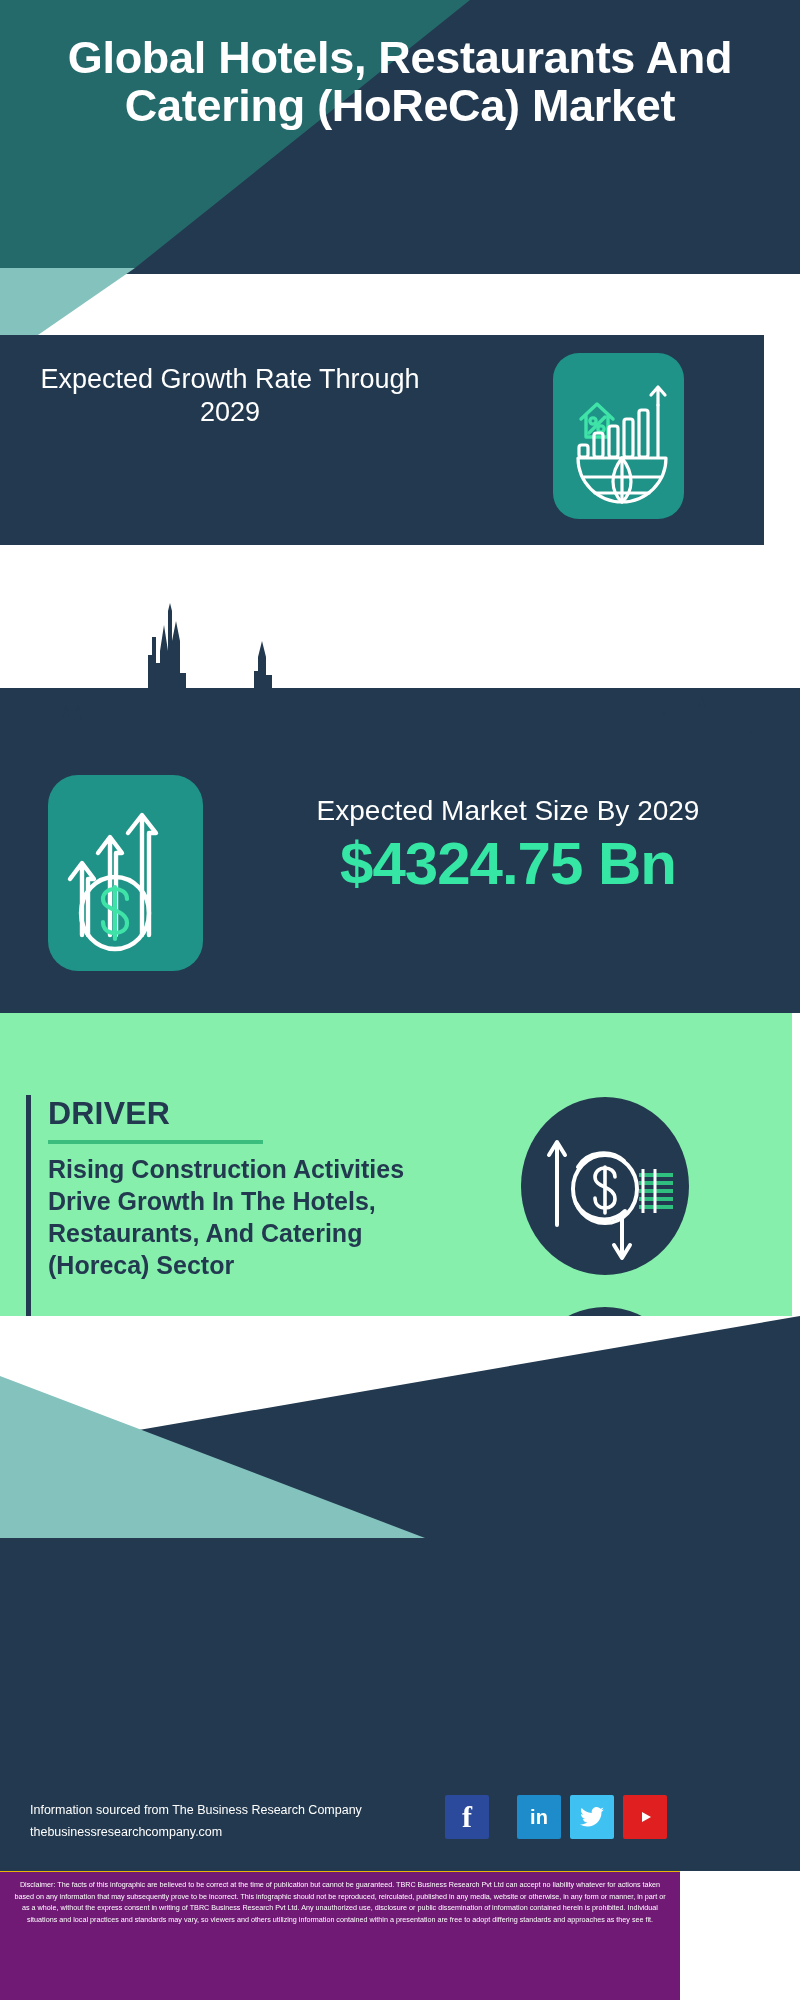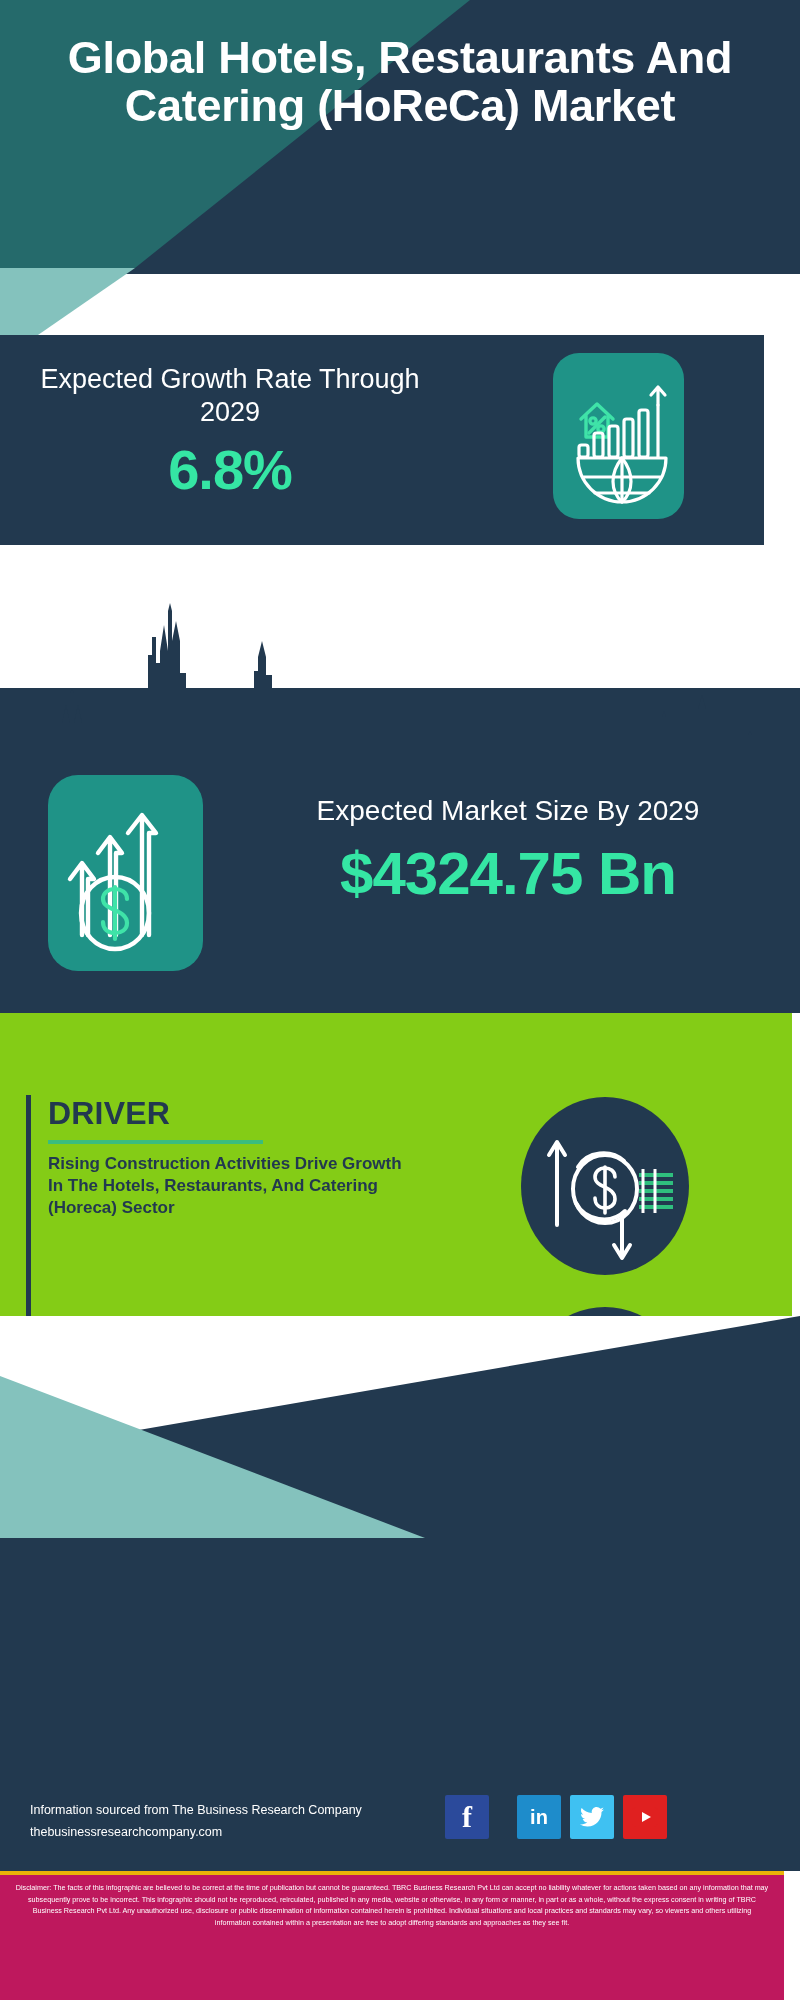--- a/index.html
+++ b/index.html
@@ -88,35 +88,35 @@
   .market {
     position:absolute; left:0; top:861px; width:800px; height:152px;
     background:#22394f;
   }
   #market-icon-tile { left:48px; top:-86px; width:155px; height:196px; border-radius:30px; }
   .market-text {
     position:absolute; left:228px; top:-92px; width:560px; text-align:center; color:#fff;
   }
   .market-label { font-size:28px; line-height:1.24;margin-top:25px; }
   .market-value {
-    color:#35e6a4; font-size:60px; font-weight:bold; letter-spacing:-1px; margin-top:10px;
-  }
-
-  
-  .cards { position:absolute; left:0; top:1013px; width:792px; height:303px; background:#84cc16; }
+    color:#35e6a4; font-size:60px; font-weight:bold; letter-spacing:-1px; margin-top:0;
+  }
+
+  
+  .cards { position:absolute; left:0; top:1013px; width:792px; height:303px; background:#86efac; }
   .card { position:absolute; left:26px; width:748px; }
   .card .accent-bar {
     position:absolute; left:0; top:0; width:5px; background:#22394f;
   }
   .card-title {
     font-size:32px; font-weight:bold; color:#22394f; letter-spacing:0.2px;
   }
   .card-rule { width:215px; height:4px; background:#3bbd7e; margin:8px 0 9px 0; }
   .card-body {
-    font-size:17px; font-weight:bold; color:#22394f; line-height:1.28; max-width:360px;
+    font-size:25px; font-weight:bold; color:#22394f; line-height:1.28; max-width:360px;
   }
   .card-inner { position:absolute; left:22px; top:0; }
   .circle-icon {
     position:absolute; border-radius:50%; background:#22394f; overflow:hidden;
   }
 
   
   .lower {
     position:absolute; left:0; top:1316px; width:800px; height:555px;
     background:#ffffff; overflow:hidden;
@@ -141,25 +141,25 @@
   .soc {
     width:44px; height:44px; display:flex; align-items:center; justify-content:center;
     color:#ffffff; font-weight:bold; font-size:24px; border-radius:2px;
   }
   .soc-fb { background:#2b4a9b; font-family:"Liberation Serif", serif; font-size:30px; }
   .soc-li { background:#1e8ccb; font-size:20px;margin-left:19px; }
   .soc-tw { background:#3fc1f2; font-size:22px; }
   .soc-yt { background:#e02020; font-size:20px; }
 
   .disclaimer {
-    position:absolute; left:0; top:1871px; width:784px; height:129px;
-    background:#be185d; color:#ffffff;
+    position:absolute; left:0; top:1871px; width:680px; height:129px;
+    background:#701a75; color:#ffffff;
     font-size:7.2px; line-height:1.62; text-align:justify;
     padding:7px 14px 0 14px;
-    border-top:4px solid #eab308;
+    border-top:1px solid #eab308;
   }
   .disclaimer p { text-align:center; }
 </style>
 </head>
 <body>
 
 <div class="page">
 
   <div class="header">
     <div class="teal-diag"></div>
@@ -167,21 +167,20 @@
   </div>
 
   <div class="white-band">
     <div class="navy-top"></div>
     <div class="mint-diag"></div>
   </div>
 
   <div class="growth">
     <div class="growth-text">
       <div class="growth-label">Expected Growth Rate Through 2029</div>
-      <div class="growth-value">6.8%</div>
     </div>
     <div class="icon-tile" id="growth-icon-tile">
       <svg viewBox="0 0 131 166" width="131" height="166">
         <g fill="none" stroke="#3fe3a8" stroke-width="3.4" stroke-linejoin="round" stroke-linecap="round">
           <path d="M28 66 L44 51 L60 66 M33 62 V84 H55 V62"></path>
           <circle cx="40" cy="68" r="3.1"></circle>
           <circle cx="48" cy="76" r="3.1"></circle>
           <line x1="36" y1="80" x2="52" y2="64"></line>
         </g>
         <g fill="none" stroke="#ffffff" stroke-width="3.2" stroke-linejoin="round" stroke-linecap="round">

